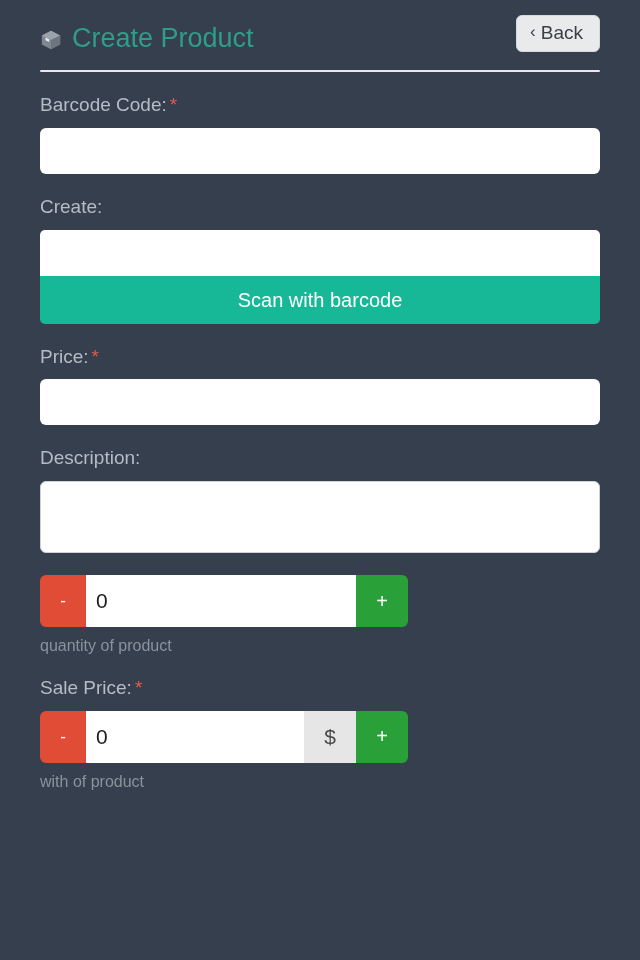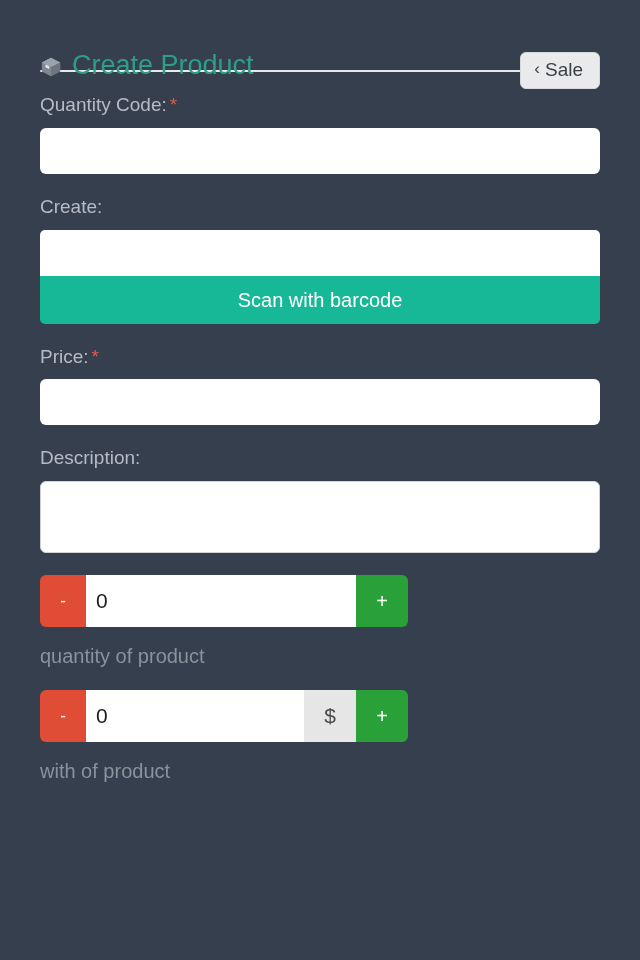--- a/index.html
+++ b/index.html
@@ -16,21 +16,21 @@
     width: 640px;
     height: 960px;
     background: #353f4e;
     position: relative;
     padding: 0 40px;
   }
 
   
   .header-row {
     display: flex;
-    align-items: flex-start;
+    align-items: flex-end;
     justify-content: space-between;
     padding-top: 52px;
     height: 48px;
   }
 
   .title-group {
     display: flex;
     align-items: center;
     gap: 10px;
   }
@@ -198,22 +198,22 @@
     width: 52px;
     flex: 0 0 auto;
     display: flex;
     align-items: center;
     justify-content: center;
     font-size: 21px;
   }
 
   .help-text {
     color: #8a929c;
-    font-size: 20px;
-    margin-top: 18px;
+    font-size: 16px;
+    margin-top: 10px;
     display: block;
     white-space: nowrap;
   }
 </style>
 </head>
 <body>
 
 <div class="page">
 
   <div class="header-row">
@@ -223,28 +223,28 @@
           <path d="M12 2 L22 7 L22 17 L12 22 L2 17 L2 7 Z" fill="#7f8892"></path>
           <path d="M12 2 L22 7 L12 12 L2 7 Z" fill="#9aa2ab"></path>
           <path d="M12 12 L22 7 L22 17 L12 22 Z" fill="#6d757f"></path>
           <path d="M6 9.2 L10 11.2 L10 14.2 L6 12.2 Z" fill="#e8eaec"></path>
         </svg>
       </span>
       <span class="page-title">Create Product</span>
     </div>
     <button class="back-button">
       <span class="back-chevron">‹</span>
-      <span>Sale</span>
+      <span>Back</span>
     </button>
   </div>
   <div class="header-rule"></div>
 
   <div class="field">
     <label class="field-label">
-      <span>Quantity Code:</span><span class="req">*</span>
+      <span>Barcode Code:</span><span class="req">*</span>
     </label>
     <input class="text-input" type="text" value="" style="">
   </div>
 
   <div class="field barcode-group">
     <label class="field-label">Create:</label>
     <input class="text-input" type="text" value="" style="">
     <button class="scan-button">Scan with barcode</button>
   </div>
 
@@ -263,20 +263,23 @@
   <div class="field">
     <div class="stepper">
       <button class="step-btn step-minus">-</button>
       <input class="step-input" type="text" value="0" style="">
       <button class="step-btn step-plus">+</button>
     </div>
     <span class="help-text">quantity of product</span>
   </div>
 
   <div class="field">
+    <label class="field-label">
+      <span>Sale Price:</span><span class="req">*</span>
+    </label>
     <div class="stepper">
       <button class="step-btn step-minus">-</button>
       <input class="step-input" type="text" value="0" style="">
       <span class="step-addon">$</span>
       <button class="step-btn step-plus">+</button>
     </div>
     <span class="help-text">with of product</span>
   </div>
 
 </div>

